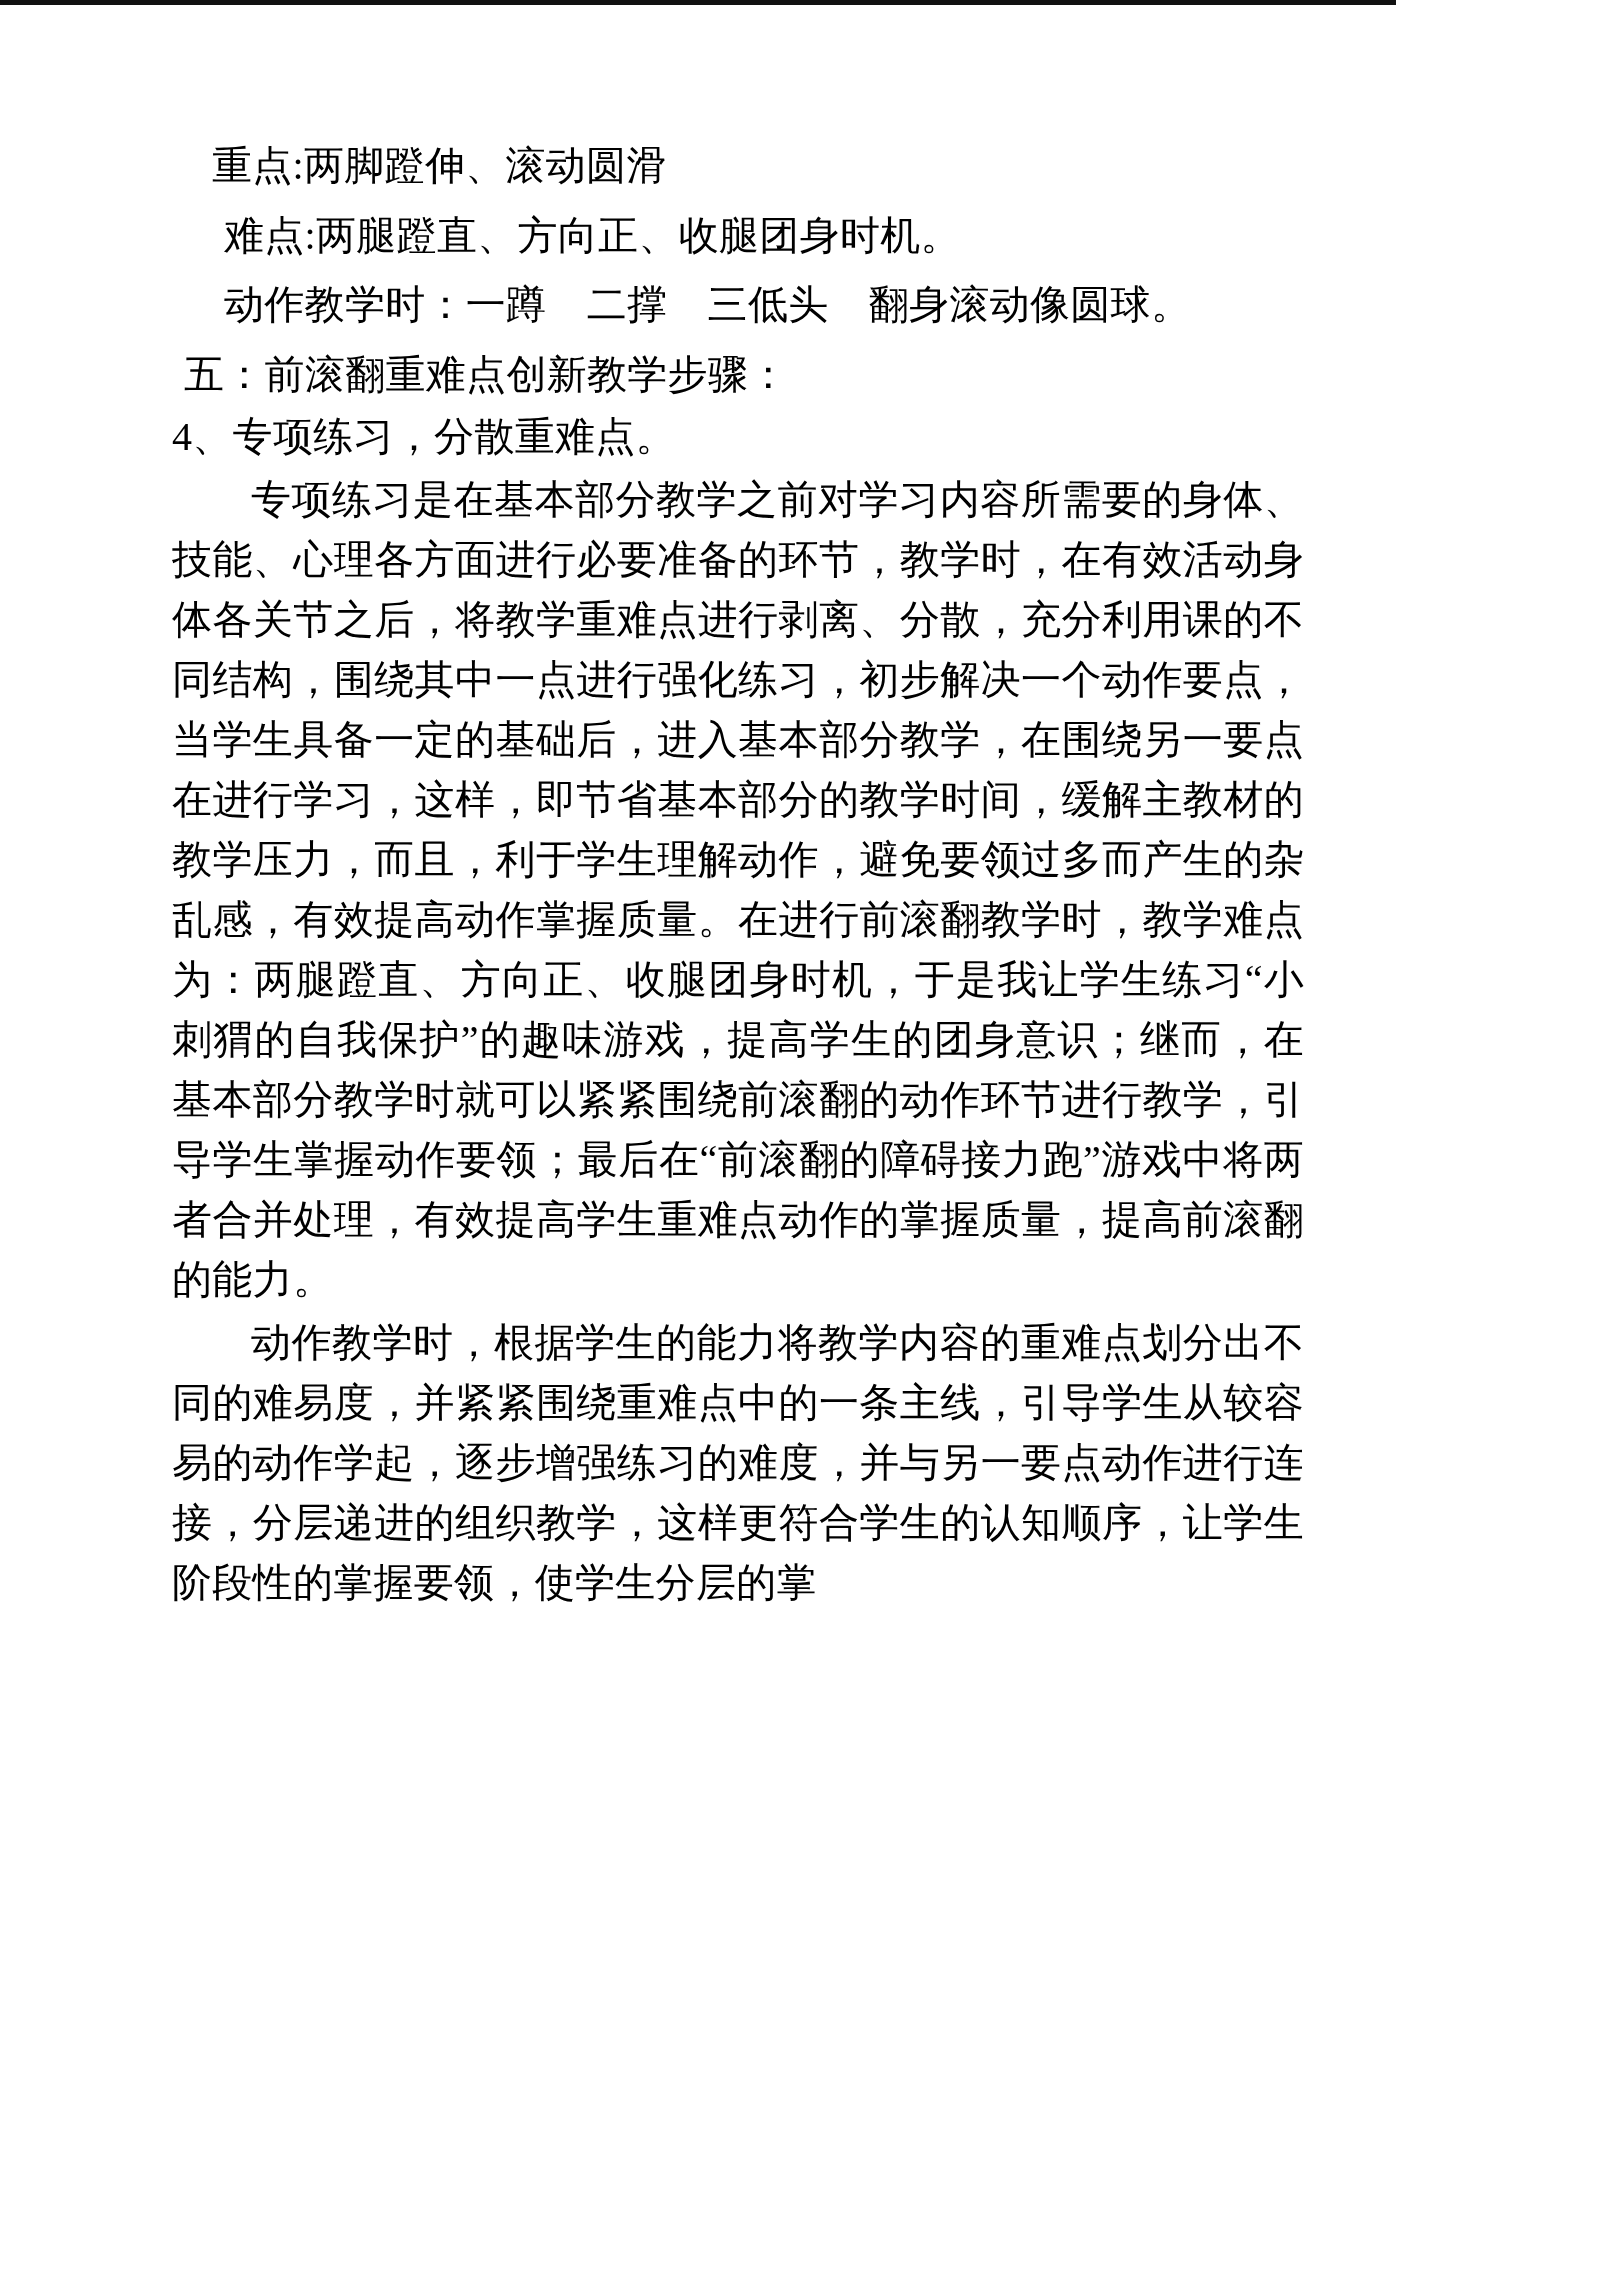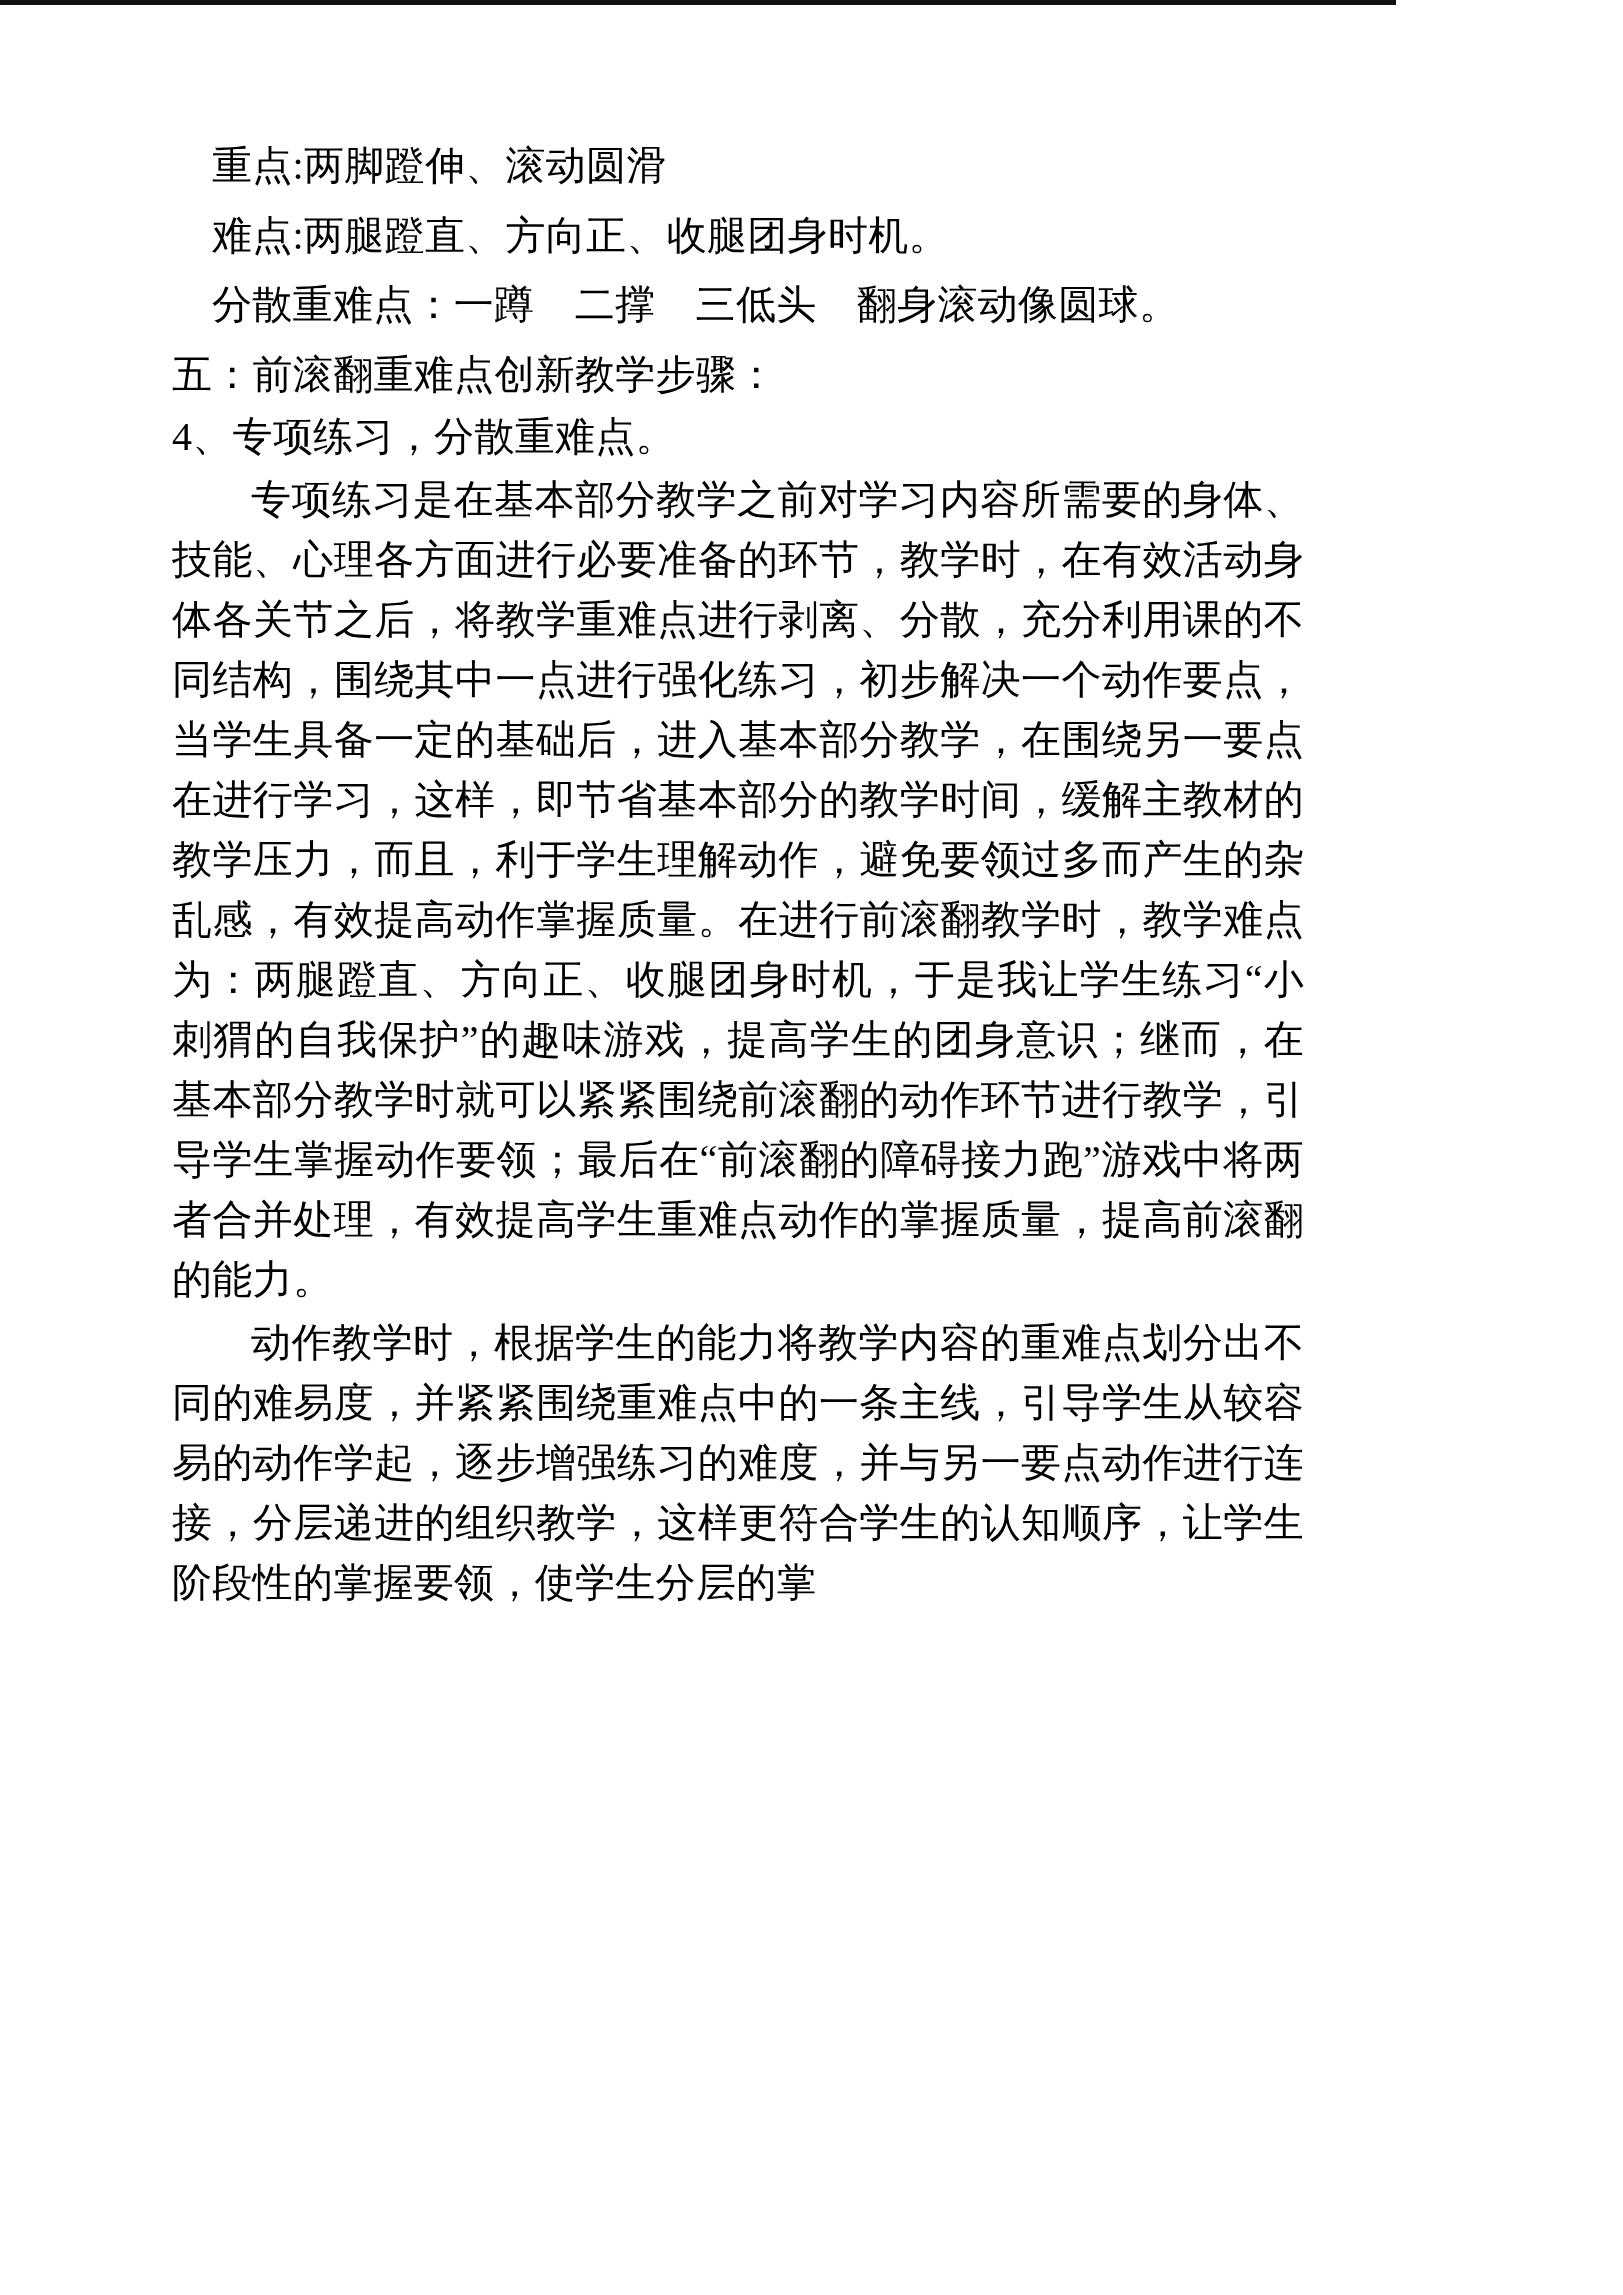--- a/index.html
+++ b/index.html
@@ -55,42 +55,42 @@
     white-space: pre-wrap;
   }
   
   .p.indent-1 {
     padding-left: 40px;
   }
   
   .p.indent-2 {
     text-indent: 79px;
   }
-  .p.gap-sm { margin-top: 9.5px; }
+  .p.gap-sm { margin-top: 9.5px; margin-left: 12px; }
   .p.tight  { margin-top: 2.7px; }
   .nowrap-line {
     text-align: left;
     white-space: nowrap;
   }
 </style>
 </head>
 <body>
 
 <div id="page">
 
   <div id="border-top"></div>
   <div id="border-right"></div>
 
   <div id="doc-body">
 
     <p class="p indent-1 nowrap-line">重点:两脚蹬伸、滚动圆滑</p>
 
     <p class="p indent-1 nowrap-line gap-sm">难点:两腿蹬直、方向正、收腿团身时机。</p>
 
-    <p class="p indent-1 nowrap-line gap-sm">分散重难点：一蹲　二撑　三低头　翻身滚动像圆球。</p>
+    <p class="p indent-1 nowrap-line gap-sm">动作教学时：一蹲　二撑　三低头　翻身滚动像圆球。</p>
 
     <p class="p nowrap-line gap-sm">五：前滚翻重难点创新教学步骤：</p>
 
     <p class="p nowrap-line tight">4、专项练习，分散重难点。</p>
 
     <p class="p indent-2 tight">专项练习是在基本部分教学之前对学习内容所需要的身体、技能、心理各方面进行必要准备的环节，教学时，在有效活动身体各关节之后，将教学重难点进行剥离、分散，充分利用课的不同结构，围绕其中一点进行强化练习，初步解决一个动作要点，当学生具备一定的基础后，进入基本部分教学，在围绕另一要点在进行学习，这样，即节省基本部分的教学时间，缓解主教材的教学压力，而且，利于学生理解动作，避免要领过多而产生的杂乱感，有效提高动作掌握质量。在进行前滚翻教学时，教学难点为：两腿蹬直、方向正、收腿团身时机，于是我让学生练习“小刺猬的自我保护”的趣味游戏，提高学生的团身意识；继而，在基本部分教学时就可以紧紧围绕前滚翻的动作环节进行教学，引导学生掌握动作要领；最后在“前滚翻的障碍接力跑”游戏中将两者合并处理，有效提高学生重难点动作的掌握质量，提高前滚翻的能力。</p>
 
 
 
 

